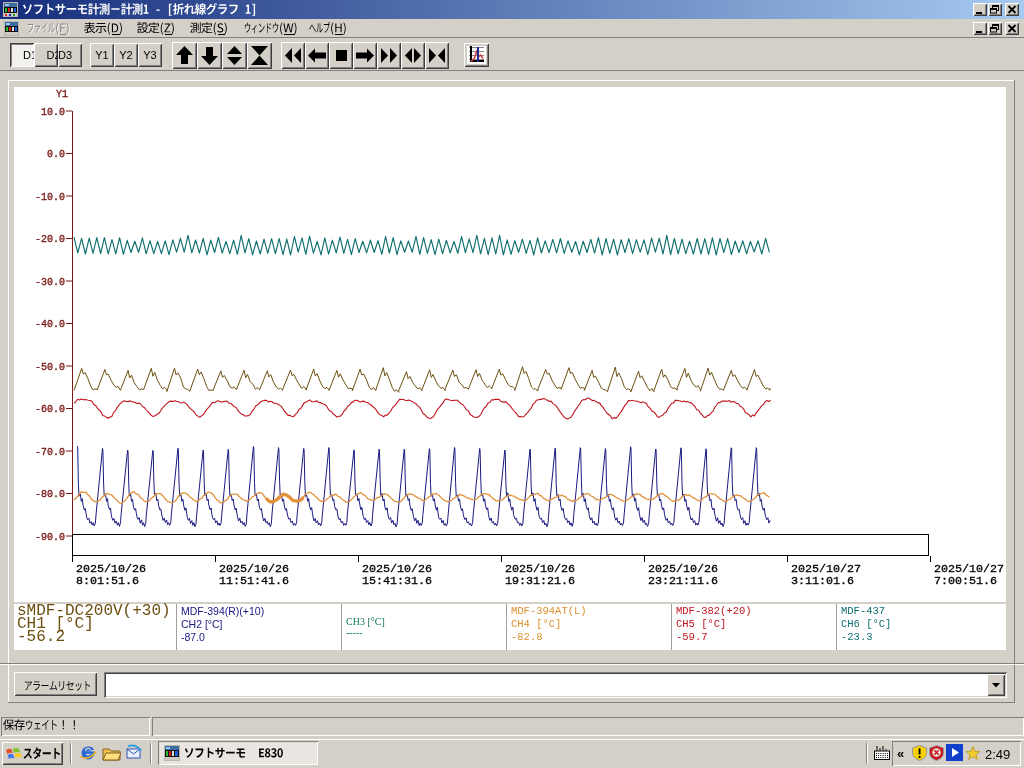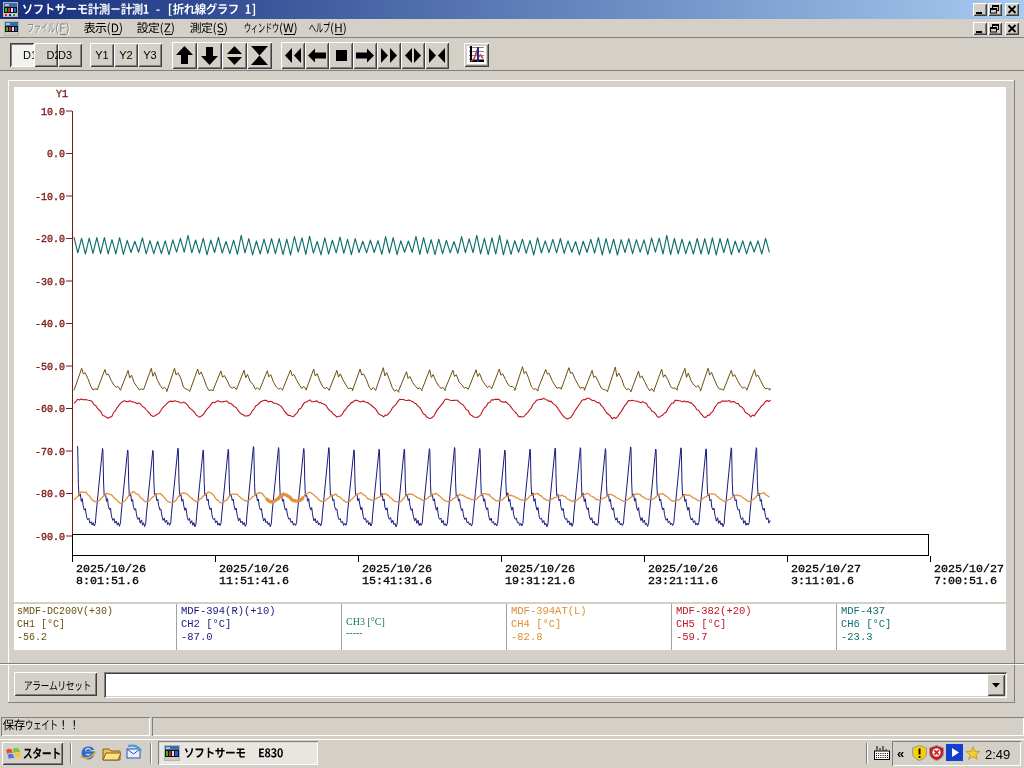--- a/index.html
+++ b/index.html
@@ -225,22 +225,22 @@
       <path d="M63.3 359.1 L63.7 361.0 L64.4 397.4 L65.0 409.2 L66.3 407.0 L67.3 414.4 L68.3 411.6 L69.1 418.5 L70.3 423.1 L71.3 421.5 L72.1 426.8 L72.7 430.4 L73.7 432.8 L74.9 431.3 L75.9 436.2 L77.2 434.7 L78.2 438.0 L79.2 435.7 L80.2 438.9 L81.4 436.1 L82.0 428.0 L88.5 361.4 L88.9 363.3 L89.6 396.0 L90.2 408.9 L91.5 406.9 L92.5 414.4 L93.5 411.6 L94.2 418.5 L95.5 422.6 L96.5 421.0 L97.2 427.2 L97.8 430.4 L98.8 433.4 L100.0 431.5 L101.0 436.1 L102.3 434.0 L103.3 438.1 L104.4 435.7 L105.4 439.3 L106.5 435.8 L107.1 427.3 L113.6 363.0 L114.0 364.0 L114.7 394.8 L115.3 409.1 L116.6 407.0 L117.6 414.3 L118.6 412.5 L119.4 419.6 L120.6 423.1 L121.6 421.6 L122.4 426.5 L123.0 430.1 L124.0 432.4 L125.2 430.6 L126.2 436.1 L127.5 432.9 L128.5 438.2 L129.6 435.7 L130.6 439.6 L131.7 436.5 L132.3 428.3 L138.8 363.4 L139.2 365.0 L139.9 395.3 L140.5 408.6 L141.8 406.2 L142.8 413.7 L143.8 412.1 L144.6 418.2 L145.8 422.8 L146.8 421.9 L147.6 427.0 L148.1 429.5 L149.1 433.4 L150.3 431.1 L151.3 435.5 L152.6 433.0 L153.6 437.7 L154.7 435.6 L155.7 438.3 L156.8 435.4 L157.4 427.4 L163.9 361.2 L164.3 362.2 L165.0 395.0 L165.6 409.2 L166.9 407.4 L167.9 414.3 L168.9 412.3 L169.7 418.5 L170.9 423.4 L171.9 420.9 L172.7 426.5 L173.3 430.3 L174.3 433.3 L175.5 431.3 L176.5 436.4 L177.8 433.7 L178.8 438.3 L179.9 435.7 L180.9 439.8 L182.0 436.7 L182.6 428.3 L189.1 363.0 L189.5 364.5 L190.2 395.5 L190.8 408.7 L192.1 406.2 L193.1 413.6 L194.1 412.0 L194.9 418.4 L196.1 422.8 L197.1 420.9 L197.9 427.3 L198.4 430.0 L199.4 432.5 L200.6 431.3 L201.6 435.9 L202.9 433.8 L203.9 438.1 L205.0 436.1 L206.0 438.6 L207.1 435.8 L207.7 428.3 L214.2 362.3 L214.6 363.7 L215.3 397.0 L215.9 408.8 L217.2 407.1 L218.2 413.6 L219.2 412.0 L220.0 418.2 L221.2 423.0 L222.2 421.1 L223.0 427.3 L223.6 429.9 L224.6 434.0 L225.8 431.2 L226.8 435.8 L228.1 434.2 L229.1 437.7 L230.2 435.6 L231.2 439.3 L232.3 437.1 L232.9 427.9 L239.4 359.6 L239.8 360.8 L240.5 395.5 L241.1 408.7 L242.4 407.0 L243.4 413.9 L244.4 412.0 L245.2 419.2 L246.4 422.9 L247.4 421.6 L248.2 426.9 L248.7 430.2 L249.7 434.0 L250.9 431.4 L251.9 435.8 L253.2 434.4 L254.2 437.6 L255.3 435.8 L256.3 439.7 L257.4 436.4 L258.0 427.0 L264.5 360.6 L264.9 362.5 L265.6 394.2 L266.2 408.9 L267.5 407.6 L268.5 414.3 L269.5 412.2 L270.3 418.9 L271.5 423.2 L272.5 421.6 L273.3 427.0 L273.9 429.6 L274.9 432.3 L276.1 431.3 L277.1 435.6 L278.4 434.0 L279.4 438.3 L280.5 436.4 L281.5 438.4 L282.6 435.7 L283.2 427.6 L289.7 361.5 L290.1 363.3 L290.8 394.5 L291.4 409.3 L292.7 408.2 L293.7 414.3 L294.7 411.7 L295.5 418.9 L296.7 422.9 L297.7 420.6 L298.5 426.7 L299.0 429.9 L300.0 433.9 L301.2 431.5 L302.2 436.0 L303.5 433.7 L304.5 437.9 L305.6 436.0 L306.6 439.0 L307.7 435.9 L308.3 428.4 L314.8 360.6 L315.2 362.2 L315.9 395.4 L316.5 409.4 L317.8 407.7 L318.8 413.6 L319.8 412.3 L320.6 419.3 L321.8 422.8 L322.8 421.9 L323.6 426.8 L324.1 430.0 L325.1 432.6 L326.3 431.5 L327.3 435.9 L328.6 434.4 L329.6 438.4 L330.8 436.3 L331.8 438.4 L332.8 435.6 L333.4 427.1 L339.9 362.9 L340.3 364.9 L341.0 396.0 L341.6 408.6 L342.9 406.9 L343.9 413.9 L344.9 411.5 L345.8 417.6 L346.9 422.8 L347.9 420.4 L348.8 427.0 L349.3 429.6 L350.3 432.6 L351.5 431.1 L352.5 435.5 L353.8 433.6 L354.8 437.7 L355.9 435.6 L356.9 439.0 L358.0 436.2 L358.6 427.3 L365.1 362.2 L365.5 363.9 L366.2 393.8 L366.8 409.5 L368.1 406.4 L369.1 414.0 L370.1 412.0 L370.9 420.1 L372.1 423.1 L373.1 420.8 L373.9 427.0 L374.4 430.2 L375.4 432.3 L376.6 430.5 L377.6 436.0 L378.9 433.3 L379.9 437.7 L381.0 436.3 L382.0 439.9 L383.1 437.2 L383.7 428.7 L390.2 362.2 L390.6 362.9 L391.3 395.7 L391.9 409.0 L393.2 407.3 L394.2 413.5 L395.2 411.7 L396.0 418.8 L397.2 423.4 L398.2 421.6 L399.0 427.5 L399.6 429.9 L400.6 433.9 L401.8 431.2 L402.8 436.4 L404.1 433.3 L405.1 438.5 L406.2 436.0 L407.2 438.5 L408.3 435.9 L408.9 427.7 L415.4 361.7 L415.8 363.2 L416.5 396.7 L417.1 409.1 L418.4 408.1 L419.4 414.0 L420.4 411.8 L421.2 418.2 L422.4 423.2 L423.4 420.1 L424.2 427.1 L424.7 430.4 L425.7 432.3 L426.9 431.1 L427.9 435.9 L429.2 433.4 L430.2 438.2 L431.3 436.5 L432.3 439.0 L433.4 436.5 L434.0 429.0 L440.5 360.5 L440.9 362.0 L441.6 395.7 L442.2 408.9 L443.5 407.9 L444.5 414.1 L445.5 412.1 L446.3 418.7 L447.5 423.4 L448.5 421.8 L449.3 427.3 L449.9 430.1 L450.9 432.6 L452.1 430.8 L453.1 435.9 L454.4 434.8 L455.4 437.8 L456.5 436.4 L457.5 439.1 L458.6 435.7 L459.2 427.9 L465.7 361.5 L466.1 363.5 L466.8 394.4 L467.4 408.6 L468.7 407.7 L469.7 414.3 L470.7 411.8 L471.5 418.8 L472.7 422.6 L473.7 420.8 L474.5 427.4 L475.0 430.3 L476.0 433.4 L477.2 431.1 L478.2 435.9 L479.5 434.6 L480.5 438.1 L481.6 436.1 L482.6 439.0 L483.7 436.2 L484.3 429.1 L490.8 363.0 L491.2 364.4 L491.9 396.3 L492.5 409.3 L493.8 405.8 L494.8 414.5 L495.8 412.1 L496.6 418.4 L497.8 423.2 L498.8 420.1 L499.6 427.4 L500.2 429.7 L501.2 432.2 L502.4 431.2 L503.4 435.8 L504.7 435.4 L505.7 438.4 L506.8 436.3 L507.8 439.0 L508.9 436.4 L509.5 427.9 L516.0 362.1 L516.4 363.8 L517.1 397.7 L517.7 409.0 L519.0 405.8 L520.0 414.4 L521.0 411.7 L521.8 418.4 L523.0 423.2 L524.0 420.4 L524.8 427.3 L525.3 430.1 L526.3 432.1 L527.5 431.1 L528.5 435.8 L529.8 433.5 L530.8 438.0 L531.9 436.3 L532.9 439.8 L534.0 436.4 L534.6 427.9 L541.1 361.1 L541.5 363.0 L542.2 396.3 L542.8 408.7 L544.1 407.4 L545.1 413.8 L546.1 412.2 L546.9 419.8 L548.1 423.4 L549.1 421.3 L549.9 426.6 L550.5 430.1 L551.5 432.4 L552.7 431.4 L553.7 435.7 L555.0 433.8 L556.0 438.1 L557.1 435.8 L558.1 439.4 L559.2 436.1 L559.8 427.5 L566.3 360.7 L566.7 362.0 L567.4 394.5 L568.0 409.4 L569.3 406.2 L570.3 414.5 L571.3 411.7 L572.1 418.4 L573.3 422.6 L574.3 420.8 L575.1 427.4 L575.6 429.9 L576.6 433.1 L577.8 430.7 L578.8 436.1 L580.1 434.3 L581.1 438.0 L582.2 436.3 L583.2 438.7 L584.3 436.4 L584.9 428.0 L591.4 361.6 L591.8 363.9 L592.5 397.4 L593.1 409.3 L594.4 407.3 L595.4 414.4 L596.4 412.3 L597.2 419.2 L598.4 423.0 L599.4 420.7 L600.2 426.5 L600.8 430.5 L601.8 433.2 L603.0 430.8 L604.0 435.8 L605.3 434.2 L606.3 438.0 L607.4 436.2 L608.4 438.5 L609.5 436.0 L610.1 428.1 L616.6 359.8 L617.0 361.6 L617.7 396.1 L618.3 409.3 L619.6 406.9 L620.6 414.2 L621.6 411.5 L622.4 419.2 L623.6 423.5 L624.6 420.6 L625.4 427.3 L625.9 429.5 L626.9 433.6 L628.1 430.6 L629.1 435.5 L630.4 433.2 L631.4 437.7 L632.5 436.2 L633.5 439.4 L634.6 436.7 L635.2 428.7 L641.7 362.0 L642.1 363.3 L642.8 396.0 L643.4 408.6 L644.7 407.4 L645.7 413.8 L646.7 412.2 L647.5 418.3 L648.7 422.8 L649.7 421.0 L650.5 427.4 L651.1 430.1 L652.1 433.3 L653.3 431.5 L654.3 435.8 L655.6 434.2 L656.6 437.7 L657.7 436.2 L658.7 438.5 L659.8 435.6 L660.4 428.7 L666.9 360.8 L667.3 361.8 L668.0 396.4 L668.6 409.2 L669.9 407.1 L670.9 414.5 L671.9 412.3 L672.7 418.8 L673.9 423.3 L674.9 420.3 L675.7 426.8 L676.2 429.6 L677.2 433.0 L678.4 431.1 L679.4 435.7 L680.7 433.7 L681.7 438.0 L682.8 436.1 L683.8 438.2 L684.9 435.6 L685.5 428.2 L692.0 361.8 L692.4 364.0 L693.1 394.3 L693.7 409.1 L695.0 407.5 L696.0 413.9 L697.0 412.4 L697.8 420.2 L699.0 423.0 L700.0 421.1 L700.8 427.5 L701.4 429.7 L702.4 434.2 L703.6 430.7 L704.6 436.4 L705.9 433.7 L706.9 437.9 L708.0 436.0 L709.0 439.7 L710.1 436.8 L710.7 428.6 L717.2 360.8 L717.6 361.5 L718.3 396.2 L718.9 408.6 L720.2 407.9 L721.2 413.8 L722.2 412.5 L723.0 419.9 L724.2 423.0 L725.2 422.3 L726.0 427.4 L726.5 430.1 L727.5 432.5 L728.7 430.7 L729.7 436.4 L731.0 433.7 L732.0 438.3 L733.1 436.0 L734.1 438.0 L735.2 435.6 L735.8 427.6 L742.3 360.7 L742.7 362.4 L743.4 394.8 L744.0 408.8 L745.3 406.1 L746.3 414.3 L747.3 412.5 L748.1 419.3 L749.3 423.2 L750.3 421.1 L751.1 427.2 L751.7 429.6 L752.7 432.7 L753.9 430.8 L754.9 436.1 L756.2 433.3" fill="none" stroke="#191980" stroke-width="1" stroke-linejoin="round"></path>
       <path d="M60.0 413.0 L61.7 411.2 L63.4 409.8 L65.1 407.9 L66.8 405.2 L68.5 404.9 L70.2 405.3 L71.9 405.2 L73.6 407.5 L75.3 408.8 L77.0 411.5 L78.7 413.3 L80.4 414.6 L82.1 414.5 L83.8 414.4 L85.5 413.5 L87.2 411.3 L88.9 409.6 L90.6 408.4 L92.3 406.5 L94.0 406.6 L95.7 407.3 L97.4 407.8 L99.1 409.5 L100.8 411.4 L102.5 412.8 L104.2 414.8 L105.9 416.1 L107.6 416.0 L109.3 414.7 L111.0 413.7 L112.7 411.6 L114.4 409.2 L116.1 406.5 L117.8 405.6 L119.5 404.6 L121.2 406.1 L122.9 407.1 L124.6 407.6 L126.3 410.7 L128.0 411.3 L129.7 413.4 L131.4 414.7 L133.1 414.7 L134.8 414.3 L136.5 412.4 L138.2 410.4 L139.9 409.4 L141.6 407.0 L143.3 406.8 L145.0 406.7 L146.7 406.7 L148.4 408.5 L150.1 410.4 L151.8 412.3 L153.5 414.3 L155.2 415.2 L156.9 415.6 L158.6 415.8 L160.3 414.7 L162.0 413.3 L163.7 410.5 L165.4 408.2 L167.1 406.5 L168.8 405.8 L170.5 406.1 L172.2 406.4 L173.9 407.7 L175.6 409.7 L177.3 410.7 L179.0 412.5 L180.7 413.5 L182.4 414.8 L184.1 414.1 L185.8 412.2 L187.5 411.5 L189.2 409.1 L190.9 407.9 L192.6 406.8 L194.3 405.0 L196.0 405.5 L197.7 406.4 L199.4 407.9 L201.1 410.7 L202.8 412.9 L204.5 413.7 L206.2 415.8 L207.9 415.6 L209.6 414.9 L211.3 413.7 L213.0 412.9 L214.7 409.9 L216.4 408.7 L218.1 407.1 L219.8 407.1 L221.5 407.1 L223.2 407.3 L224.9 409.1 L226.6 410.8 L228.3 412.0 L230.0 413.2 L231.7 413.7 L233.4 414.4 L235.1 413.0 L236.8 411.7 L238.5 409.6 L240.2 409.0 L241.9 407.3 L243.6 406.3 L245.3 405.6 L247.0 405.8 L248.7 407.1 L250.4 409.5 L252.1 411.4 L253.8 412.9 L255.5 414.5 L257.2 414.7 L258.9 414.9 L260.6 413.9 L262.3 412.9 L264.0 411.9 L265.7 409.8 L267.4 408.9 L269.1 407.2 L270.8 407.5 L272.5 408.1 L274.2 409.3 L275.9 410.3 L277.6 412.5 L279.3 413.4 L281.0 413.8 L282.7 414.2 L284.4 413.8 L286.1 413.4 L287.8 412.2 L289.5 410.2 L291.2 407.4 L292.9 406.9 L294.6 405.3 L296.3 405.3 L298.0 406.5 L299.7 407.7 L301.4 409.7 L303.1 410.5 L304.8 412.9 L306.5 414.0 L308.2 414.3 L309.9 414.0 L311.6 413.7 L313.3 411.7 L315.0 411.0 L316.7 408.3 L318.4 408.5 L320.1 408.1 L321.8 407.0 L323.5 409.1 L325.2 409.6 L326.9 410.9 L328.6 412.9 L330.3 413.6 L332.0 415.4 L333.7 414.9 L335.4 414.6 L337.1 412.8 L338.8 411.4 L340.5 409.4 L342.2 407.6 L343.9 406.8 L345.6 406.2 L347.3 405.7 L349.0 407.7 L350.7 408.2 L352.4 410.2 L354.1 411.9 L355.8 412.3 L357.5 413.1 L359.2 413.5 L360.9 412.5 L362.6 411.4 L364.3 410.3 L366.0 409.9 L367.7 408.2 L369.4 407.3 L371.1 406.7 L372.8 407.5 L374.5 408.6 L376.2 410.7 L377.9 411.8 L379.6 413.5 L381.3 414.6 L383.0 414.6 L384.7 415.2 L386.4 414.7 L388.1 413.0 L389.8 411.2 L391.5 409.1 L393.2 408.6 L394.9 406.8 L396.6 407.3 L398.3 407.2 L400.0 408.6 L401.7 409.3 L403.4 410.8 L405.1 411.2 L406.8 412.0 L408.5 413.5 L410.2 413.4 L411.9 412.3 L413.6 411.3 L415.3 409.5 L417.0 408.8 L418.7 407.0 L420.4 407.2 L422.1 406.3 L423.8 407.7 L425.5 408.7 L427.2 410.6 L428.9 412.2 L430.6 413.5 L432.3 414.2 L434.0 414.6 L435.7 413.7 L437.4 413.6 L439.1 411.6 L440.8 411.0 L442.5 409.2 L444.2 409.1 L445.9 407.2 L447.6 408.2 L449.3 408.5 L451.0 409.6 L452.7 410.9 L454.4 411.0 L456.1 411.9 L457.8 412.6 L459.5 412.6 L461.2 412.6 L462.9 412.0 L464.6 409.9 L466.3 408.7 L468.0 407.5 L469.7 406.7 L471.4 406.7 L473.1 407.5 L474.8 407.3 L476.5 409.2 L478.2 410.9 L479.9 412.1 L481.6 413.6 L483.3 414.2 L485.0 413.4 L486.7 413.5 L488.4 412.9 L490.1 411.0 L491.8 409.7 L493.5 408.8 L495.2 408.5 L496.9 408.2 L498.6 408.9 L500.3 409.3 L502.0 410.8 L503.7 410.9 L505.4 412.5 L507.1 412.6 L508.8 413.2 L510.5 413.8 L512.2 413.1 L513.9 411.3 L515.6 409.3 L517.3 408.0 L519.0 408.0 L520.7 407.3 L522.4 406.6 L524.1 406.3 L525.8 408.5 L527.5 408.9 L529.2 411.1 L530.9 411.9 L532.6 413.1 L534.3 413.6 L536.0 413.1 L537.7 412.1 L539.4 411.3 L541.1 410.3 L542.8 410.1 L544.5 408.6 L546.2 408.9 L547.9 408.1 L549.6 409.3 L551.3 409.4 L553.0 411.7 L554.7 412.6 L556.4 413.3 L558.1 414.6 L559.8 413.4 L561.5 413.5 L563.2 413.2 L564.9 411.2 L566.6 410.3 L568.3 409.2 L570.0 407.4 L571.7 407.3 L573.4 406.2 L575.1 407.1 L576.8 409.0 L578.5 409.5 L580.2 410.6 L581.9 412.5 L583.6 412.5 L585.3 413.1 L587.0 412.7 L588.7 411.2 L590.4 410.9 L592.1 410.0 L593.8 408.9 L595.5 407.4 L597.2 407.3 L598.9 408.4 L600.6 409.1 L602.3 410.5 L604.0 411.3 L605.7 412.3 L607.4 413.2 L609.1 414.1 L610.8 414.2 L612.5 413.5 L614.2 412.2 L615.9 410.9 L617.6 409.9 L619.3 408.7 L621.0 407.6 L622.7 406.6 L624.4 407.2 L626.1 407.5 L627.8 409.3 L629.5 410.1 L631.2 411.3 L632.9 412.0 L634.6 412.6 L636.3 412.1 L638.0 412.6 L639.7 411.6 L641.4 410.5 L643.1 408.7 L644.8 407.2 L646.5 406.9 L648.2 406.6 L649.9 407.4 L651.6 408.8 L653.3 409.6 L655.0 411.6 L656.7 413.0 L658.4 414.1 L660.1 413.9 L661.8 414.0 L663.5 413.3 L665.2 412.7 L666.9 411.3 L668.6 409.3 L670.3 408.1 L672.0 407.6 L673.7 408.4 L675.4 407.9 L677.1 409.2 L678.8 410.6 L680.5 411.1 L682.2 412.2 L683.9 413.5 L685.6 413.7 L687.3 413.4 L689.0 411.3 L690.7 410.2 L692.4 409.7 L694.1 407.3 L695.8 406.5 L697.5 407.0 L699.2 407.2 L700.9 407.1 L702.6 408.9 L704.3 410.2 L706.0 411.9 L707.7 412.8 L709.4 413.9 L711.1 414.8 L712.8 413.9 L714.5 412.6 L716.2 412.0 L717.9 410.6 L719.6 409.3 L721.3 408.5 L723.0 407.9 L724.7 408.7 L726.4 408.7 L728.1 410.2 L729.8 411.2 L731.5 412.3 L733.2 413.8 L734.9 414.5 L736.6 414.3 L738.3 413.0 L740.0 411.8 L741.7 410.4 L743.4 408.2 L745.1 407.4 L746.8 406.6 L748.5 406.4 L750.2 405.7 L751.9 408.0 L753.6 408.7 L755.3 410.3" fill="none" stroke="#e0923c" stroke-width="1.3" stroke-linejoin="round"></path>
       <path d="M252.1 411.4 L253.8 412.9 L255.5 414.5 L257.2 414.7 L258.9 414.9 L260.6 413.9 L262.3 412.9 L264.0 411.9 L265.7 409.8 L267.4 408.9 L269.1 407.2 L270.8 407.5 L272.5 408.1 L274.2 409.3 L275.9 410.3 L277.6 412.5 L279.3 413.4 L281.0 413.8 L282.7 414.2 L284.4 413.8 L286.1 413.4 L287.8 412.2 L289.5 410.2" fill="none" stroke="#e0923c" stroke-width="3.4" stroke-linejoin="round"></path>
     </svg>
 <div style="position:absolute;left:14px;top:604px;width:992px;height:46px;background:#fff"></div>
 <div style="position:absolute;left:176px;top:604px;width:1px;height:46px;background:#a0a0a0"></div>
 <div style="position:absolute;left:341px;top:604px;width:1px;height:46px;background:#a0a0a0"></div>
 <div style="position:absolute;left:506px;top:604px;width:1px;height:46px;background:#a0a0a0"></div>
 <div style="position:absolute;left:671px;top:604px;width:1px;height:46px;background:#a0a0a0"></div>
 <div style="position:absolute;left:836px;top:604px;width:1px;height:46px;background:#a0a0a0"></div>
-<div style="position:absolute;left:17px;top:604.5px;font-family:'Liberation Mono';font-size:10px;line-height:13px;color:#6d4f10;white-space:pre">sMDF-DC200V(+30)<br>CH1 [°C]<br>-56.2</div>
-<div style="position:absolute;left:181px;top:604.5px;font-family:Liberation Mono, monospace;font-size:10.5px;line-height:13px;color:#191980;white-space:pre">MDF-394(R)(+10)<br>CH2 [°C]<br>-87.0</div>
+<div style="position:absolute;left:17px;top:604.5px;font-family:'Liberation Mono';font-size:16px;line-height:13px;color:#6d4f10;white-space:pre">sMDF-DC200V(+30)<br>CH1 [°C]<br>-56.2</div>
+<div style="position:absolute;left:181px;top:604.5px;font-family:Liberation Sans, sans-serif;font-size:10.5px;line-height:13px;color:#191980;white-space:pre">MDF-394(R)(+10)<br>CH2 [°C]<br>-87.0</div>
 <div style="position:absolute;left:346px;top:604.5px;font-family:Liberation Serif, serif;font-size:10px;line-height:11px;color:#0e7a50;white-space:pre"><br>CH3 [°C]<br>-----</div>
 <div style="position:absolute;left:511px;top:604.5px;font-family:'Liberation Mono';font-size:10.5px;line-height:13px;color:#dc9030;white-space:pre">MDF-394AT(L)<br>CH4 [°C]<br>-82.8</div>
 <div style="position:absolute;left:676px;top:604.5px;font-family:'Liberation Mono';font-size:10.5px;line-height:13px;color:#c01520;white-space:pre">MDF-382(+20)<br>CH5 [°C]<br>-59.7</div>
 <div style="position:absolute;left:841px;top:604.5px;font-family:'Liberation Mono';font-size:10.5px;line-height:13px;color:#0f7070;white-space:pre">MDF-437<br>CH6 [°C]<br>-23.3</div>
 <div style="position:absolute;left:0px;top:663px;width:1024px;height:1px;background:#808080"></div>
 <div style="position:absolute;left:0px;top:664px;width:1024px;height:1px;background:#fff"></div>
 <div style="position:absolute;left:14px;top:672px;width:83px;height:24px;background:#d4d0c8;box-shadow:inset 1px 1px 0 #fff,inset -1px -1px 0 #404040,inset 2px 2px 0 #d4d0c8,inset -2px -2px 0 #808080;"></div>
 <svg style="position:absolute;left:24px;top:679.5px;overflow:visible" width="71" height="16">
       <path transform="translate(0,9.89)" d="M8.0 -7.8 7.5 -8.3C7.4 -8.3 7.1 -8.2 6.9 -8.2C6.4 -8.2 2.3 -8.2 1.9 -8.2C1.6 -8.2 1.2 -8.3 0.9 -8.3V-7.3C1.3 -7.3 1.6 -7.4 1.9 -7.4C2.3 -7.4 6.3 -7.4 6.9 -7.4C6.6 -6.7 5.8 -5.4 5.0 -4.8L5.6 -4.2C6.5 -5.1 7.4 -6.6 7.7 -7.4C7.8 -7.5 7.9 -7.7 8.0 -7.8ZM4.5 -6.3H3.7C3.7 -6.0 3.7 -5.7 3.7 -5.4C3.7 -3.5 3.5 -1.9 2.2 -0.8C1.9 -0.6 1.6 -0.4 1.4 -0.3L2.0 0.4C4.3 -1.0 4.5 -3.1 4.5 -6.3Z M10.3 -8.6V-7.6C10.5 -7.6 10.8 -7.6 11.0 -7.6C11.5 -7.6 14.0 -7.6 14.5 -7.6C14.8 -7.6 15.1 -7.6 15.3 -7.6V-8.6C15.1 -8.5 14.7 -8.5 14.5 -8.5C14.0 -8.5 11.5 -8.5 11.0 -8.5C10.8 -8.5 10.5 -8.5 10.3 -8.6ZM15.9 -5.5 15.4 -5.9C15.3 -5.9 15.1 -5.9 14.9 -5.9C14.5 -5.9 10.8 -5.9 10.3 -5.9C10.1 -5.9 9.8 -5.9 9.5 -5.9V-5.0C9.8 -5.0 10.1 -5.0 10.3 -5.0C10.8 -5.0 14.5 -5.0 15.0 -5.0C14.8 -4.2 14.5 -3.2 13.9 -2.4C13.2 -1.4 12.1 -0.7 10.8 -0.3L11.4 0.5C12.5 0.1 13.6 -0.6 14.5 -1.9C15.2 -2.9 15.6 -4.1 15.8 -5.2C15.8 -5.3 15.9 -5.4 15.9 -5.5Z M17.5 -5.0V-3.9C17.8 -3.9 18.3 -3.9 18.7 -3.9C19.4 -3.9 22.9 -3.9 23.5 -3.9C23.9 -3.9 24.3 -3.9 24.5 -3.9V-5.0C24.3 -5.0 24.0 -4.9 23.5 -4.9C22.9 -4.9 19.4 -4.9 18.7 -4.9C18.2 -4.9 17.8 -5.0 17.5 -5.0Z M26.5 -1.3C26.2 -1.3 25.9 -1.3 25.7 -1.3L25.8 -0.2C26.1 -0.2 26.3 -0.3 26.5 -0.3C27.7 -0.5 30.6 -0.9 32.0 -1.1C32.2 -0.6 32.3 -0.0 32.5 0.4L33.2 -0.0C32.8 -1.2 31.9 -3.5 31.3 -4.7L30.6 -4.3C30.9 -3.8 31.3 -2.9 31.7 -2.0C30.7 -1.8 29.0 -1.6 27.7 -1.4C28.2 -2.9 29.0 -6.4 29.3 -7.5C29.4 -8.0 29.5 -8.3 29.6 -8.6L28.7 -8.8C28.7 -8.5 28.7 -8.2 28.6 -7.7C28.3 -6.6 27.4 -2.9 26.9 -1.3Z M40.2 -8.7H39.4C39.4 -8.4 39.4 -8.1 39.4 -7.7C39.4 -7.3 39.4 -6.3 39.4 -5.9C39.4 -3.7 39.3 -2.8 38.7 -1.9C38.2 -1.0 37.4 -0.6 36.6 -0.3L37.2 0.5C37.8 0.2 38.7 -0.3 39.3 -1.2C39.9 -2.2 40.2 -3.1 40.2 -5.9C40.2 -6.3 40.2 -7.3 40.2 -7.7C40.2 -8.1 40.2 -8.4 40.2 -8.7ZM36.2 -8.6H35.4C35.4 -8.4 35.4 -8.0 35.4 -7.8C35.4 -7.5 35.4 -4.5 35.4 -4.0C35.4 -3.6 35.4 -3.3 35.4 -3.1H36.2C36.1 -3.3 36.1 -3.7 36.1 -4.0C36.1 -4.5 36.1 -7.5 36.1 -7.8C36.1 -8.1 36.1 -8.4 36.2 -8.6Z M49.6 -6.6 49.1 -7.1C49.0 -7.1 48.8 -7.0 48.6 -6.9C48.2 -6.8 46.7 -6.4 45.2 -6.0V-7.8C45.2 -8.2 45.2 -8.6 45.3 -8.9H44.4C44.5 -8.6 44.5 -8.2 44.5 -7.8V-5.9C43.6 -5.6 42.7 -5.4 42.4 -5.4L42.5 -4.4L44.5 -5.0V-1.5C44.5 -0.3 44.8 0.2 46.4 0.2C47.5 0.2 48.4 0.1 49.2 -0.0L49.2 -1.0C48.3 -0.8 47.5 -0.7 46.5 -0.7C45.4 -0.7 45.2 -0.9 45.2 -1.7V-5.2L48.5 -6.0C48.3 -5.3 47.6 -4.1 47.0 -3.3L47.6 -2.8C48.3 -3.8 49.0 -5.2 49.4 -6.2C49.4 -6.3 49.5 -6.5 49.6 -6.6Z M54.5 -6.6 53.8 -6.3C54.0 -5.8 54.4 -4.4 54.5 -3.8L55.1 -4.1C55.0 -4.6 54.6 -6.2 54.5 -6.6ZM57.6 -6.0 56.9 -6.3C56.7 -4.8 56.3 -3.4 55.7 -2.4C54.9 -1.2 53.8 -0.3 52.8 0.1L53.4 0.9C54.4 0.4 55.4 -0.5 56.2 -1.9C56.9 -2.9 57.2 -4.1 57.5 -5.4C57.5 -5.6 57.6 -5.7 57.6 -6.0ZM52.4 -6.0 51.8 -5.7C51.9 -5.3 52.4 -3.7 52.6 -3.1L53.2 -3.4C53.1 -4.0 52.6 -5.6 52.4 -6.0Z M61.6 -1.0C61.6 -0.6 61.6 -0.0 61.5 0.3H62.4C62.3 -0.0 62.3 -0.7 62.3 -1.0L62.3 -4.8C63.3 -4.4 64.8 -3.6 65.7 -3.0L66.0 -3.9C65.1 -4.5 63.5 -5.4 62.3 -5.8V-7.7C62.3 -8.1 62.3 -8.5 62.4 -8.9H61.5C61.6 -8.5 61.6 -8.0 61.6 -7.7C61.6 -6.7 61.6 -1.7 61.6 -1.0Z" fill="#000000"></path>
     </svg>

